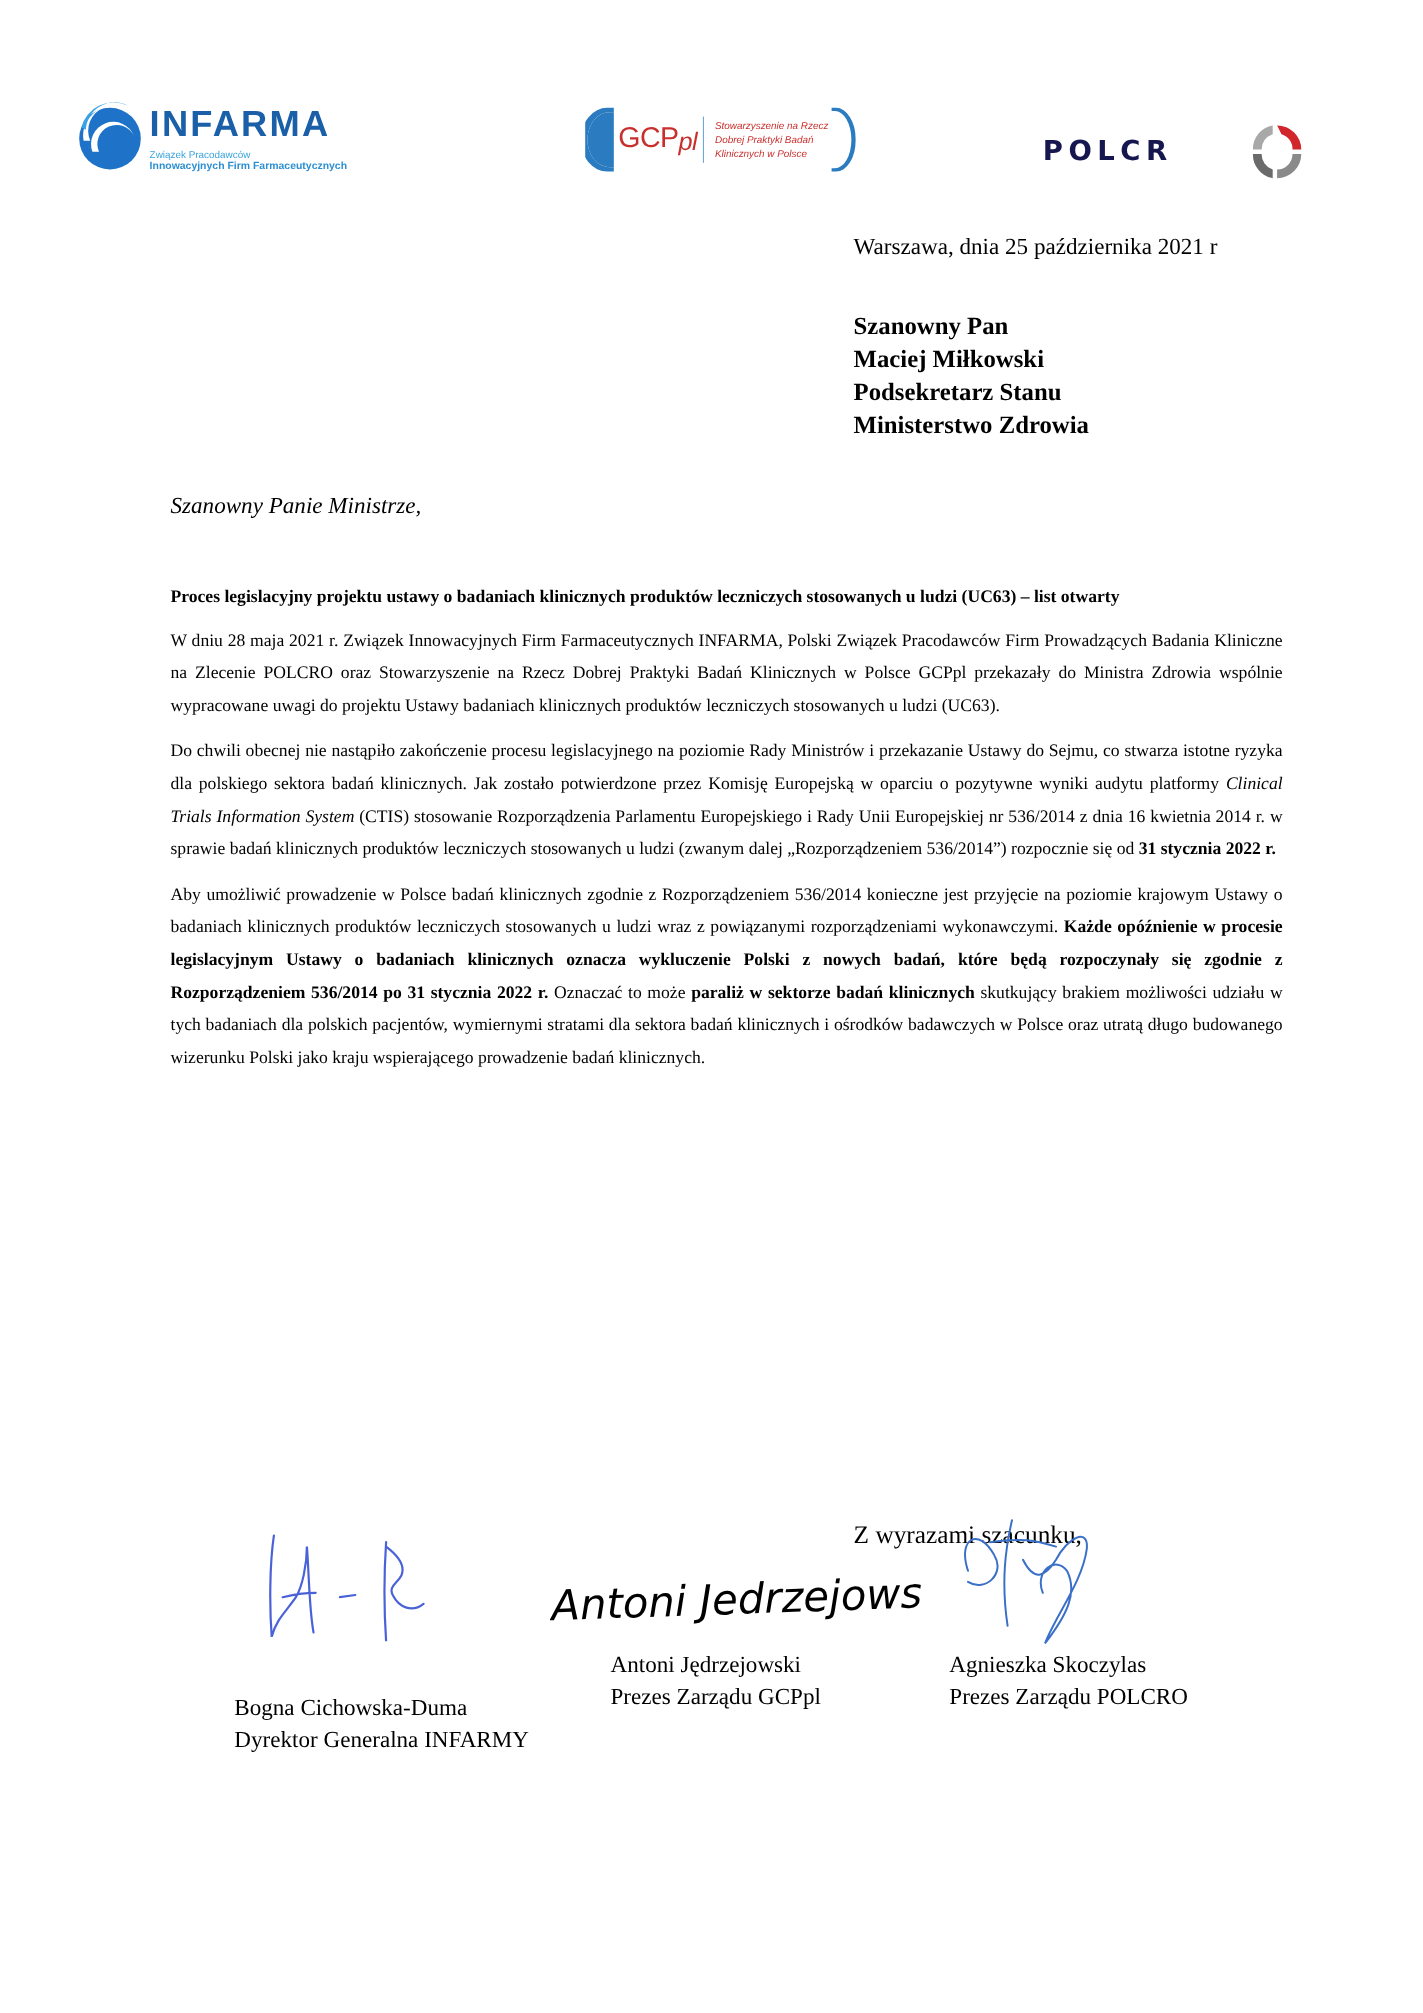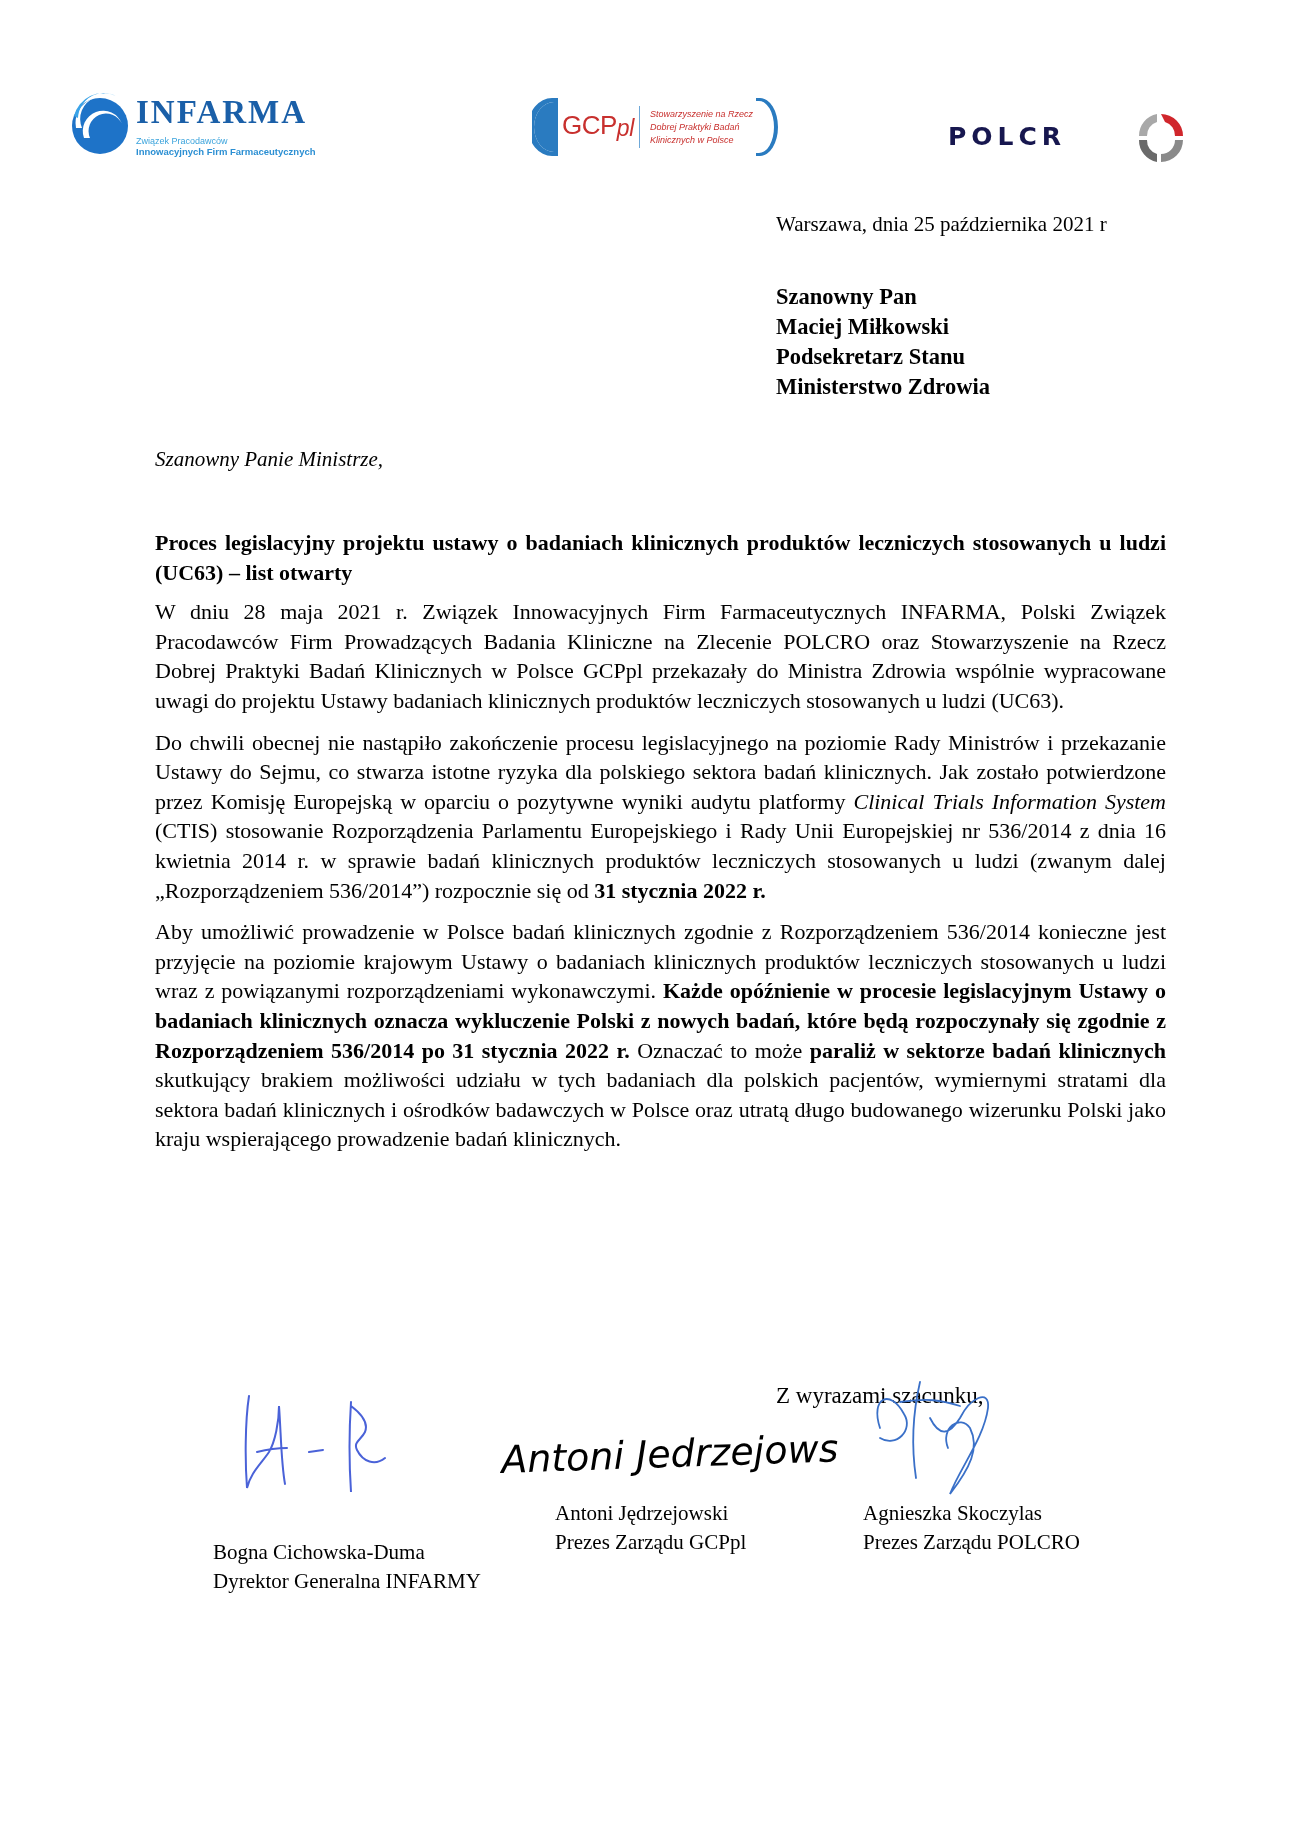--- a/index.html
+++ b/index.html
@@ -1,41 +1,41 @@
 <!DOCTYPE html>
 <html><head>
 <meta charset="utf-8">
 <style>
   html, body { margin:0; padding:0; background:#ffffff; }
   body { width:1294px; height:1830px; position:relative; overflow:hidden;
          font-family:"Liberation Serif", serif; color:#000; }
   .abs { position:absolute; }
   
   .infarma { left:66px; top:88px; width:280px; height:72px; }
-  .infarma-word { position:absolute; left:70px; top:6px; font-family:Liberation Serif, serif;
+  .infarma-word { position:absolute; left:70px; top:6px; font-family:Liberation Sans, sans-serif;
       font-weight:bold; font-size:33px; letter-spacing:2px; color:#1a5fa8; }
   .infarma-sub1 { position:absolute; left:70px; top:48px; font-family:"Liberation Sans", sans-serif;
       font-size:9px; color:#3aa3dc; }
   .infarma-sub2 { position:absolute; left:70px; top:58px; font-family:"Liberation Sans", sans-serif;
       font-size:9.5px; font-weight:bold; color:#2b8fd3; }
   .gcp { left:532px; top:96px; width:250px; height:62px; }
   .gcp-word { position:absolute; left:30px; top:14px; font-family:"Liberation Sans", sans-serif;
       font-size:26px; color:#c8302e; letter-spacing:-0.5px; }
   .gcp-word sub { font-size:23px; font-style:italic; vertical-align:-2px; }
   .gcp-divider { position:absolute; left:107px; top:10px; width:1px; height:42px; background:#6ea8d8; }
   .gcp-txt { position:absolute; left:118px; top:12px; font-family:"Liberation Sans", sans-serif;
       font-size:9px; line-height:13px; color:#c8302e; font-style:italic; }
   .polcro { left:948px; top:110px; width:240px; height:56px; }
   .polcro-word { position:absolute; left:0; top:12px; font-family:"DejaVu Sans", sans-serif;
       font-weight:bold; font-size:25px; letter-spacing:5px; color:#17174f; }
   
   .date { left:776px; top:212px; font-size:21px; }
   .addr { left:776px; top:282px; font-size:22.5px; font-weight:bold; line-height:30px; }
   .salut { left:155px; top:447px; font-size:21px; font-style:italic; }
-  .body { left:155px; top:528px; width:1011px; font-size:22px; line-height:29.6px; text-align:justify; }
+  .body { left:155px; top:528px; width:1011px; font-size:16px; line-height:29.6px; text-align:justify; }
   .body p { margin:0 0 12px 0; }
   .body .title { font-weight:bold; margin-bottom:10px; }
   .closing { left:776px; top:1383px; font-size:23px; }
   .sig-name { font-size:21px; line-height:29px; }
   .sig1 { left:213px; top:1499px;margin-top:39px; }
   .sig2 { left:555px; top:1499px; }
   .sig3 { left:863px; top:1499px; }
   .sigimg { position:absolute; }
 </style>
 </head>

